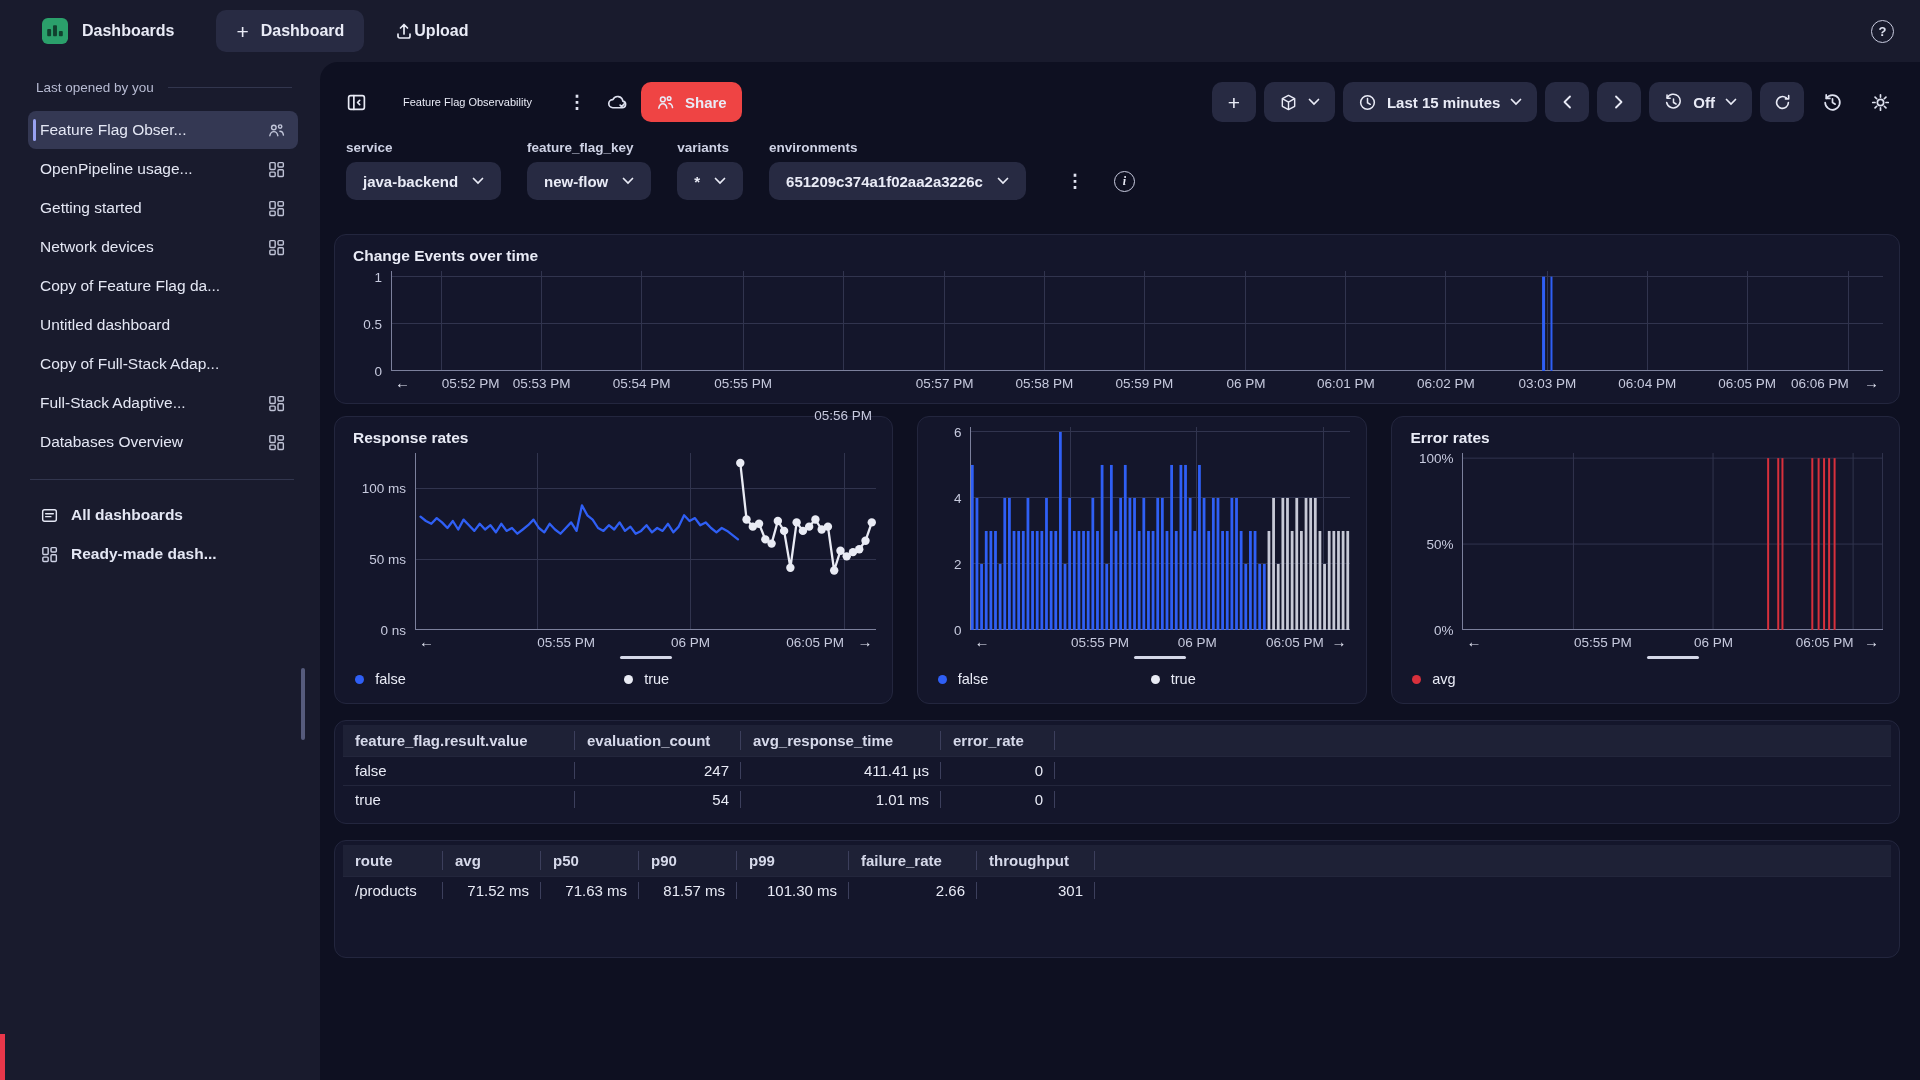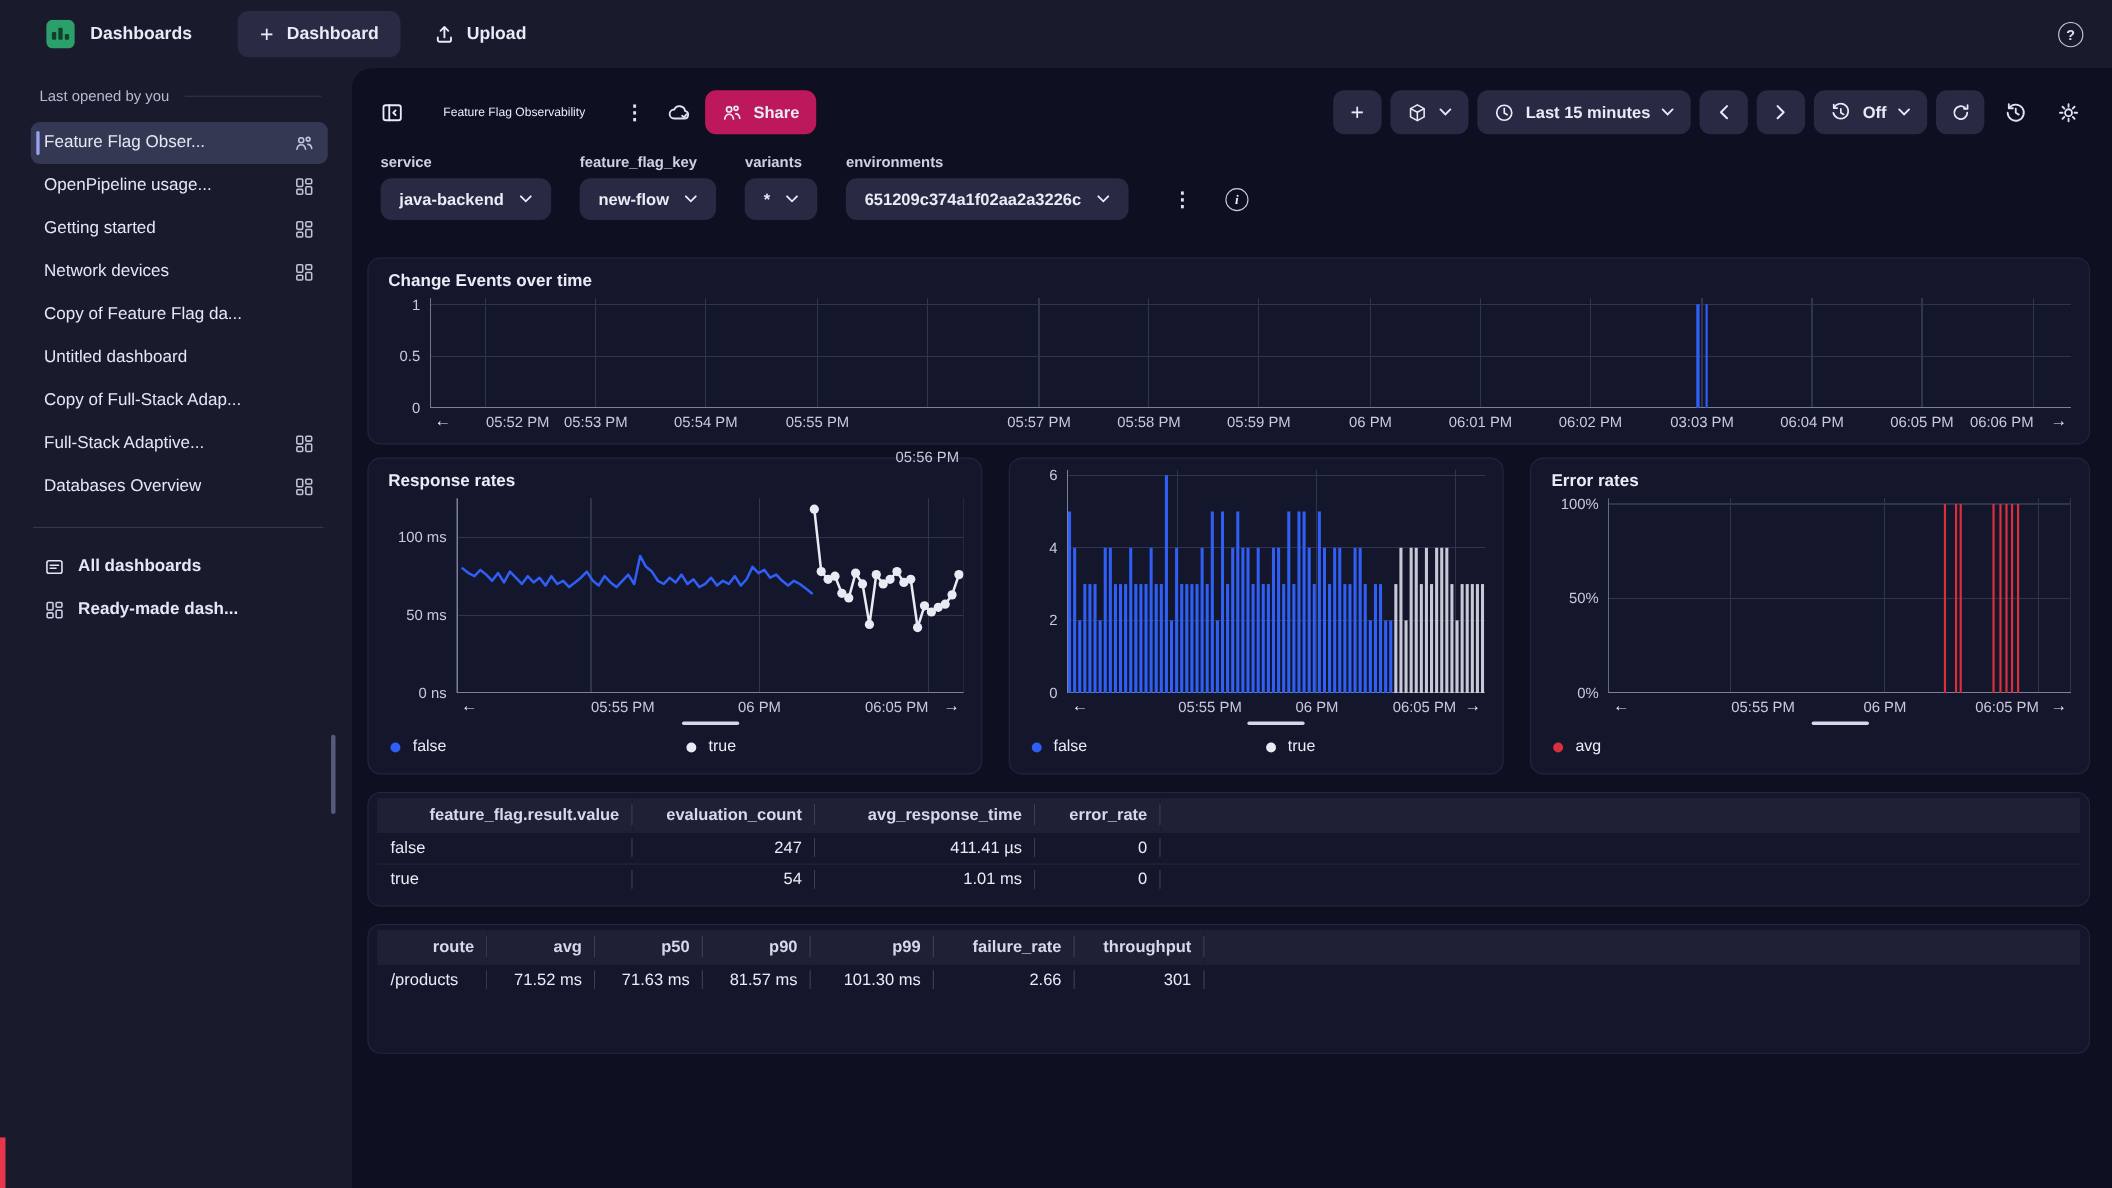--- a/index.html
+++ b/index.html
@@ -8,21 +8,21 @@
        font-family:"Liberation Sans",sans-serif;overflow:hidden;position:relative}
   svg{display:block}
 
   
   .topbar{height:62px;display:flex;align-items:center;padding:0 26px 0 42px;gap:14px}
   .logo{width:26px;height:26px}
   .app-title{font-size:16px;font-weight:700;margin-right:28px}
   .tab{display:flex;align-items:center;gap:12px;background:#282b43;border-radius:10px;
        height:42px;padding:0 20px;font-size:16px;font-weight:700;cursor:pointer}
   .plus-glyph{font-size:21px;font-weight:400;line-height:1}
-  .upload{display:flex;align-items:center;gap:10px;margin-left:16px;font-size:16px;font-weight:700;cursor:pointer}
+  .upload{display:flex;align-items:center;margin-left:16px;font-size:16px;font-weight:700;cursor:pointer}
   .iconw{display:flex;align-items:center;justify-content:center}
   .help{margin-left:auto;width:23px;height:23px;border:1.7px solid #c9cce0;border-radius:50%;
         display:flex;align-items:center;justify-content:center;font-size:13px;font-weight:700;color:#dfe2f0}
 
   
   .shell{display:flex;height:1018px}
   .sidebar{width:320px;position:relative;padding-top:6px;flex:none}
   .side-section{display:flex;align-items:center;gap:14px;color:#b7bbd2;font-size:13.5px;
                 padding:12px 28px 16px 36px}
   .side-section .rule{flex:1;height:1px;background:#32364e}
@@ -39,21 +39,21 @@
 
   
   .main{flex:1;background:#0e1021;border-top-left-radius:18px;padding:0 20px 0 14px;
         display:flex;flex-direction:column;min-width:0}
   .doc-header{height:74px;display:flex;align-items:center;gap:12px;padding:6px 0 0 12px}
   .ghost-ic{color:#dfe2f0;display:flex;align-items:center;cursor:pointer}
   .doc-title{font-size:11px;font-weight:400;margin:0 16px 0 24px;cursor:pointer}
   .kebab{font-size:18px;font-weight:700;color:#dfe2f0;padding:0 8px;cursor:pointer}
   .btn{display:flex;align-items:center;gap:10px;background:#272a42;border-radius:10px;height:40px;
        padding:0 15px;font-size:15px;font-weight:700;color:#e9ebf6;cursor:pointer;white-space:nowrap}
-  .btn.lt{background:#be185d}
+  .btn.lt{background:#ef4444}
   .icon-btn{width:44px;justify-content:center;padding:0}
   .toolbar{margin-left:auto;display:flex;gap:8px;align-items:center}
   .toolbar .plain{background:transparent;width:40px;padding:0;justify-content:center}
 
   
   .filters{display:flex;gap:26px;padding:4px 0 2px 12px;align-items:flex-end}
   .filter{display:flex;flex-direction:column;gap:7px}
   .filter-label{font-size:13.5px;font-weight:700;color:#ced2e5}
   .chip{display:flex;align-items:center;gap:14px;background:#272a42;border-radius:10px;height:38px;
         padding:0 17px;font-size:15px;font-weight:600;cursor:pointer;white-space:nowrap}
@@ -81,21 +81,21 @@
   .c-scroll{position:absolute;left:50%;transform:translateX(-50%);top:4px;width:52px;height:3px;border-radius:2px;background:#d5d8e8;cursor:pointer}
   .c-legend{height:30px;position:relative;font-size:14.5px;flex:none}
   .c-litem{position:absolute;top:8px;display:flex;align-items:center;gap:11px;cursor:pointer}
   .c-dot{width:9px;height:9px;border-radius:50%}
 
   
   .table-tile{margin-top:16px;padding:4px 8px 10px 8px}
   .table-tile.t1{height:104px}
   .table-tile.t2{height:118px}
   table{border-collapse:collapse;width:100%;font-size:15px;table-layout:fixed}
-  th{font-weight:700;color:#d6d9ea;text-align:right;height:31px;padding:0 12px;background:#1e2136;white-space:nowrap;overflow:hidden}
+  th{font-weight:700;color:#d6d9ea;text-align:left;height:31px;padding:0 12px;background:#1e2136;white-space:nowrap;overflow:hidden}
   td{height:29px;padding:0 12px;border-top:1px solid #23263c;white-space:nowrap;overflow:hidden}
   th.sep,td.sep{background-image:linear-gradient(#3c3f5c,#3c3f5c);background-repeat:no-repeat;
                 background-position:right center;background-size:1px 62%}
   th.sep{background-color:#1e2136}
   .ar{text-align:right}
 
   .red-marker{position:absolute;left:0;bottom:0;width:5px;height:46px;background:#e8374a}
 </style>
 </head>
 <body>

